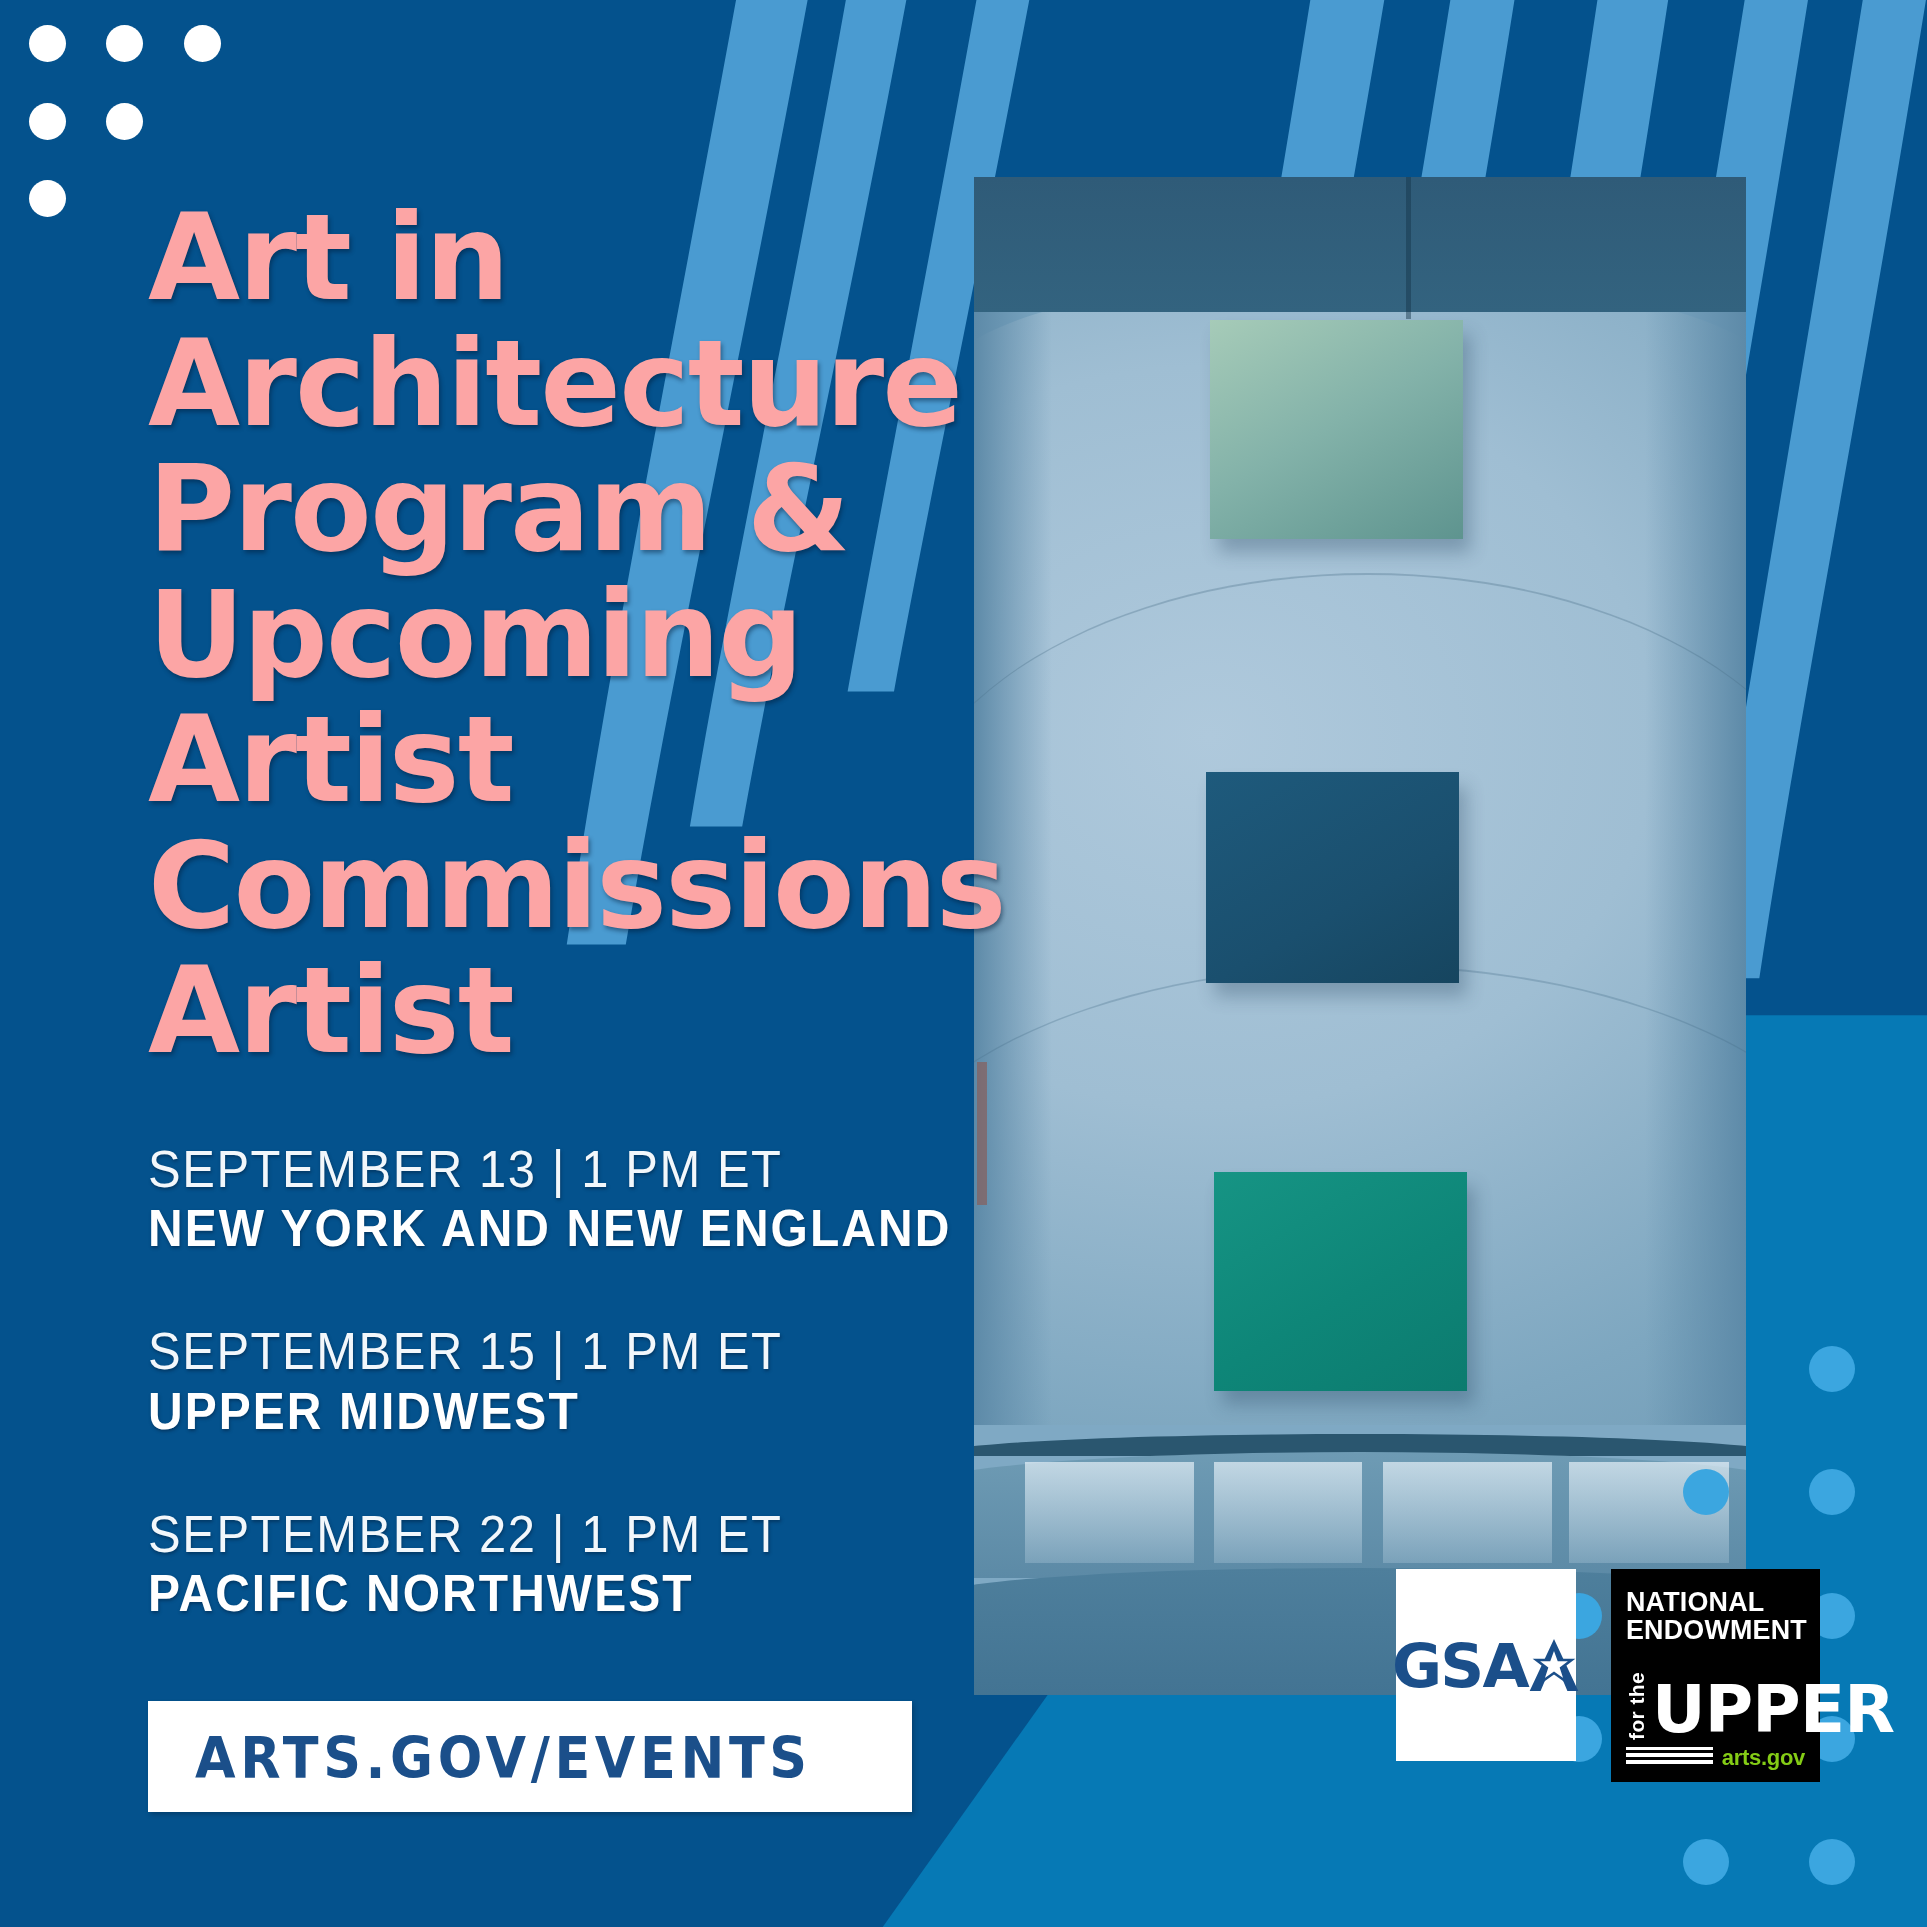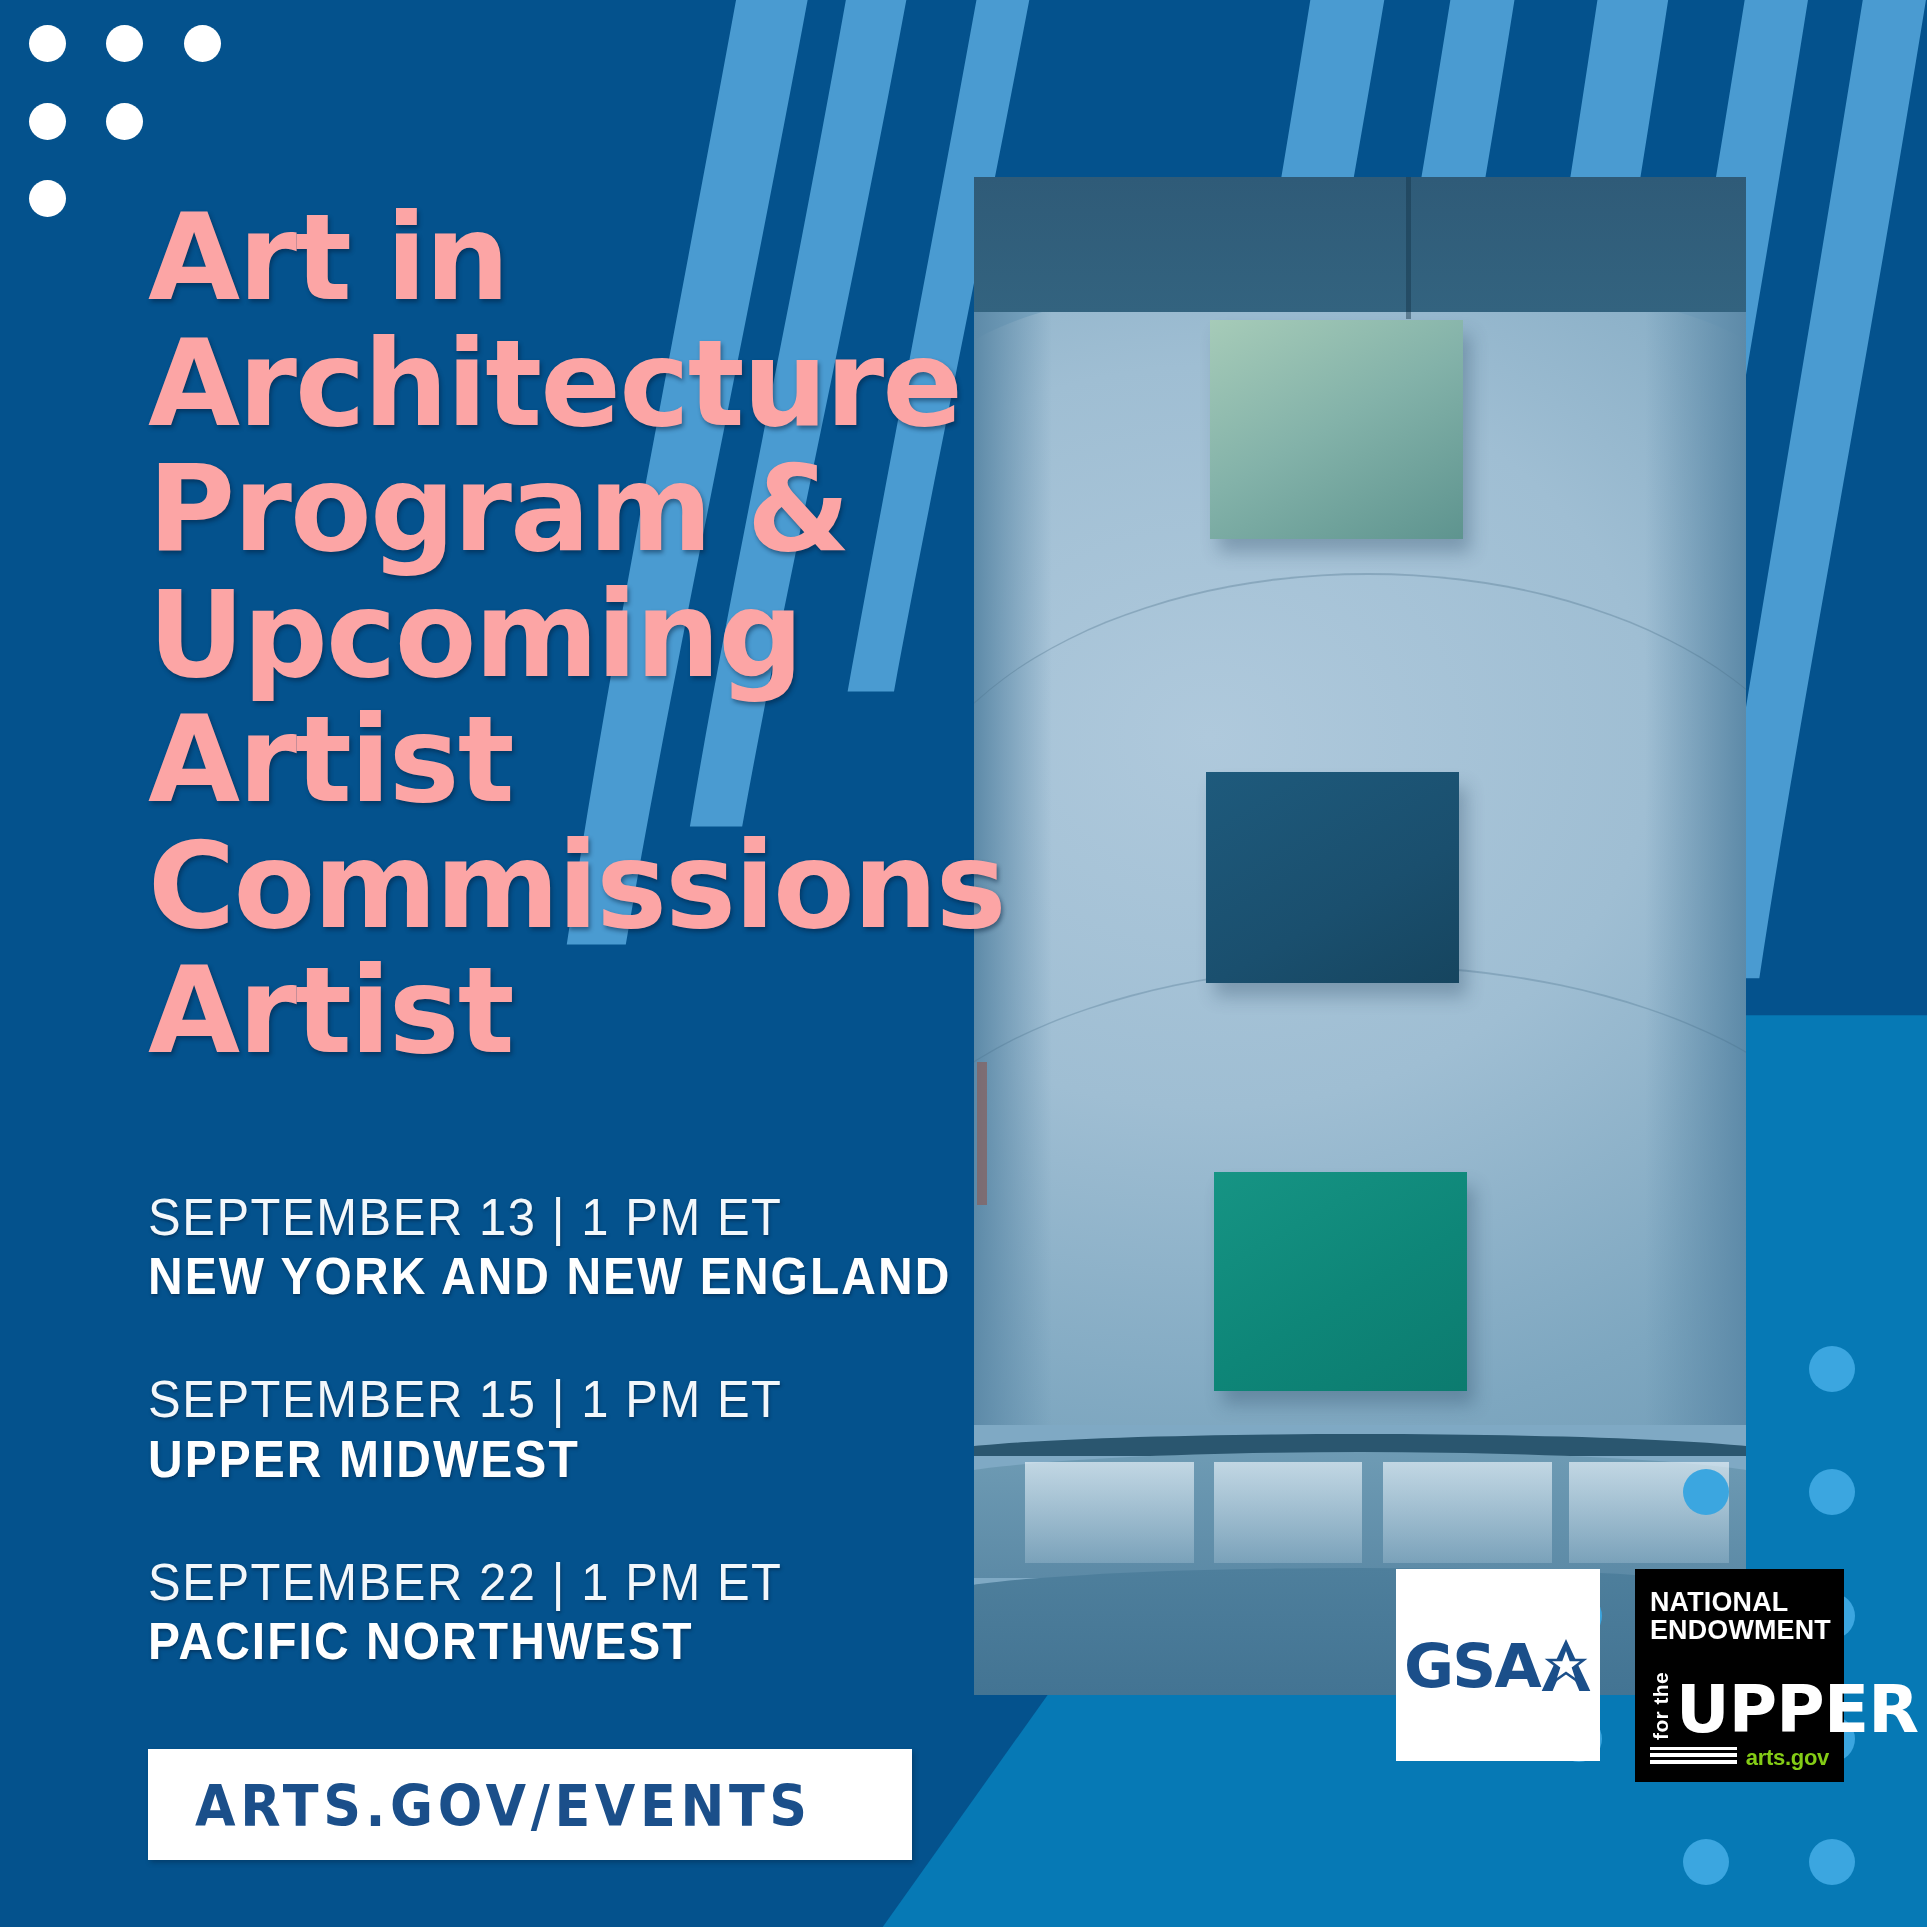--- a/index.html
+++ b/index.html
@@ -123,21 +123,21 @@
     color:#fca5a5;
     font-family:"DejaVu Sans", sans-serif;
     font-weight:700;
     font-size:119px;
     line-height:1.055;
     letter-spacing:-1.9px;
     text-shadow:1.7px 2.5px 4.2px rgba(0,25,50,.45);
     word-spacing:-3.4px;
   }
 
-  .schedule { margin-top:112px; }
+  .schedule { margin-top:64px; }
   .sched-item { margin-bottom:63px; }
   .sched-item:last-child { margin-bottom:0; }
   .sched-date {
     color:#F2F7FB;
     font-family:"Liberation Sans", sans-serif;
     font-weight:400;
     font-size:52px;
     letter-spacing:1.7px;
     line-height:1.16;
     text-shadow:0.8px 1.7px 3.4px rgba(0,25,50,.45);
@@ -175,21 +175,21 @@
     line-height:1;
     transform:scaleX(.92);
     transform-origin:left center;
     white-space:nowrap;
   }
 
   
   .logos { position:absolute; left:1396px; top:1569px; z-index:8; display:flex; align-items:flex-start; gap:35px; }
 
   .gsa-logo {
-    width:204px; height:192px; background:#FFFFFF;
+    width:180px; height:192px; background:#FFFFFF;
     display:flex; align-items:center; justify-content:center;
   }
   .gsa-mark { display:flex; align-items:center; }
   .gsa-mark .gsa-text {
     color:#1B4F8A; font-family:"DejaVu Sans", sans-serif; font-weight:700;
     font-size:61px; letter-spacing:-1.7px; line-height:1;
   }
 
   .nea-logo {
     width:209px; height:213px; background:#000000;

